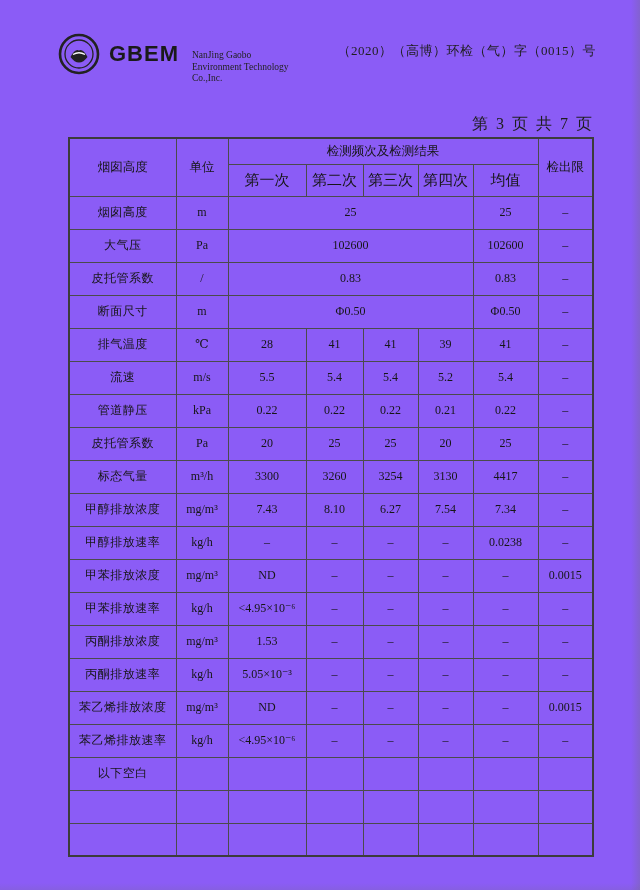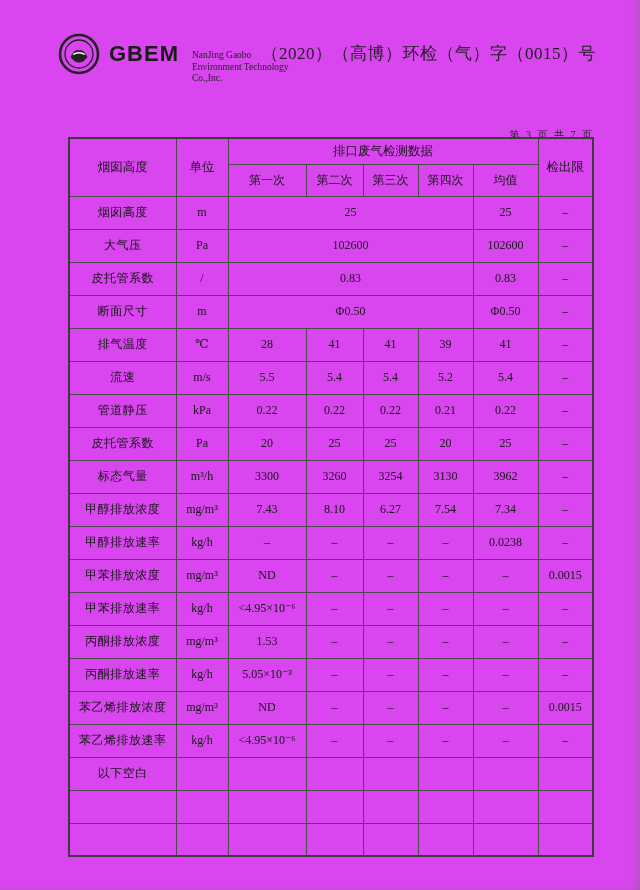--- a/index.html
+++ b/index.html
@@ -4,21 +4,21 @@
 <style>
   * { margin:0; padding:0; box-sizing:border-box; }
   html,body { width:640px; height:890px; }
   body {
     font-family:"Liberation Serif","DejaVu Serif",serif;
     color:#1c1c1c;
     background:#ffffff;
   }
   .page {
     position:relative; width:640px; height:890px;
-    background:#d946ef; overflow:hidden;
+    background:#8b5cf6; overflow:hidden;
   }
   
   .scan-edge-right {
     position:absolute; top:0; right:0; width:9px; height:100%;
     background:linear-gradient(to right, rgba(110,110,110,0), rgba(110,110,110,0.28));
     pointer-events:none;
   }
   .scan-edge-bottom {
     position:absolute; bottom:0; left:0; width:100%; height:7px;
     background:linear-gradient(to bottom, rgba(110,110,110,0), rgba(110,110,110,0.15));
@@ -32,47 +32,47 @@
   .logo-seal { width:42px; height:42px; flex:0 0 auto; }
   .logo-text {
     font-family:"Liberation Sans","DejaVu Sans",sans-serif;
     font-weight:bold; font-size:22px; letter-spacing:1px; color:#1a1a1a;
   }
   .company {
     font-size:9.5px; line-height:11.5px; color:#222; margin-left:4px;margin-top:26px;
   }
   .doc-number {
     position:absolute; top:42px; right:44px;
-    font-size:17px; letter-spacing:0.5px; color:#1e1e1e;
+    font-size:13px; letter-spacing:0.5px; color:#1e1e1e;
     font-family:"Liberation Serif","DejaVu Serif",serif;
   }
   .title {
     position:absolute; top:84px; left:0; width:100%;
     text-align:center; font-size:21px; font-weight:bold;
     letter-spacing:1px; color:#111;
   }
   .page-info {
-    position:absolute; top:128px; right:46px;
-    font-size:10px; letter-spacing:2px; color:#1e1e1e;
+    position:absolute; top:114px; right:46px;
+    font-size:16px; letter-spacing:2px; color:#1e1e1e;
   }
 
   table.report {
     position:absolute; left:68px; top:137px; width:524px;
     border-collapse:collapse; table-layout:fixed;
     font-size:12px; color:#161616;
     border:2px solid #3c3c3c;
   }
   table.report th, table.report td {
     border:1px solid #4b4b4b;
     text-align:center; vertical-align:middle;
     font-weight:normal; padding:0 2px;
     overflow:hidden; white-space:nowrap;
   }
   thead tr.h1 th { height:26px; font-size:12.5px; }
-  thead tr.h2 th { height:32px; font-size:12px; }
+  thead tr.h2 th { height:32px; font-size:15px; }
   tbody td { height:33px; }
   td.item-cell { font-size:12px; letter-spacing:0.5px;margin-left:35px; }
   td.unit-cell, td.run-cell, td.mean-cell, td.limit-cell {
     font-family:"Liberation Serif","DejaVu Serif",serif;
   }
 </style>
 </head>
 <body>
 
 <div class="page">
@@ -107,21 +107,21 @@
       <col style="width:57px">
         <col style="width:55px">
         <col style="width:55px">
       <col style="width:65px">
         <col style="width:55px">
     </colgroup>
     <thead>
       <tr class="h1">
         <th rowspan="2">烟囱高度</th>
         <th rowspan="2">单位</th>
-        <th colspan="5">排口废气检测数据</th>
+        <th colspan="5">检测频次及检测结果</th>
         <th rowspan="2">检出限</th>
       </tr>
       <tr class="h2">
         <th>第一次</th>
         <th>第二次</th>
         <th>第三次</th>
         <th>第四次</th>
         <th>均值</th>
       </tr>
     </thead>
@@ -194,21 +194,21 @@
           <td class="mean-cell">25</td>
           <td class="limit-cell">–</td>
         </tr>
         <tr>
           <td class="item-cell">标态气量</td>
           <td class="unit-cell">m³/h</td>
           <td class="run-cell">3300</td>
           <td class="run-cell">3260</td>
           <td class="run-cell">3254</td>
           <td class="run-cell">3130</td>
-          <td class="mean-cell">3962</td>
+          <td class="mean-cell">4417</td>
           <td class="limit-cell">–</td>
         </tr>
         <tr>
           <td class="item-cell">甲醇排放浓度</td>
           <td class="unit-cell">mg/m³</td>
           <td class="run-cell">7.43</td>
           <td class="run-cell">8.10</td>
           <td class="run-cell">6.27</td>
           <td class="run-cell">7.54</td>
           <td class="mean-cell">7.34</td>

